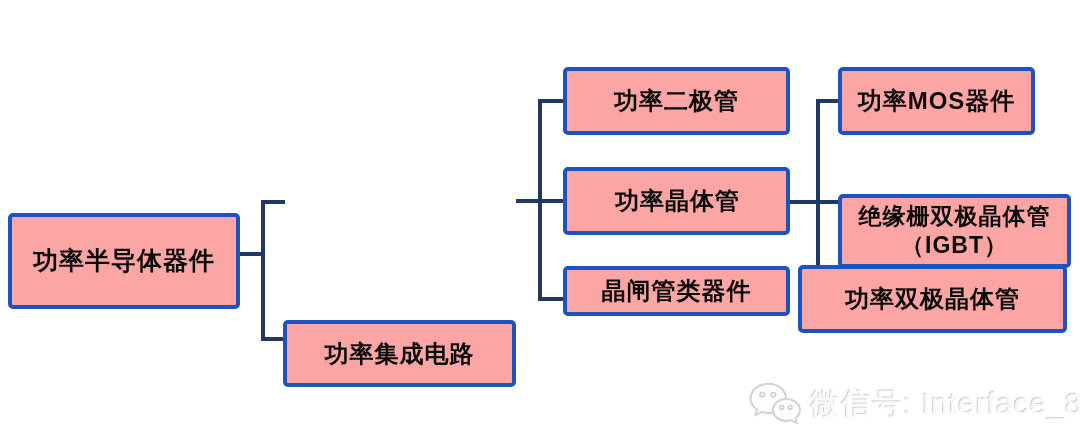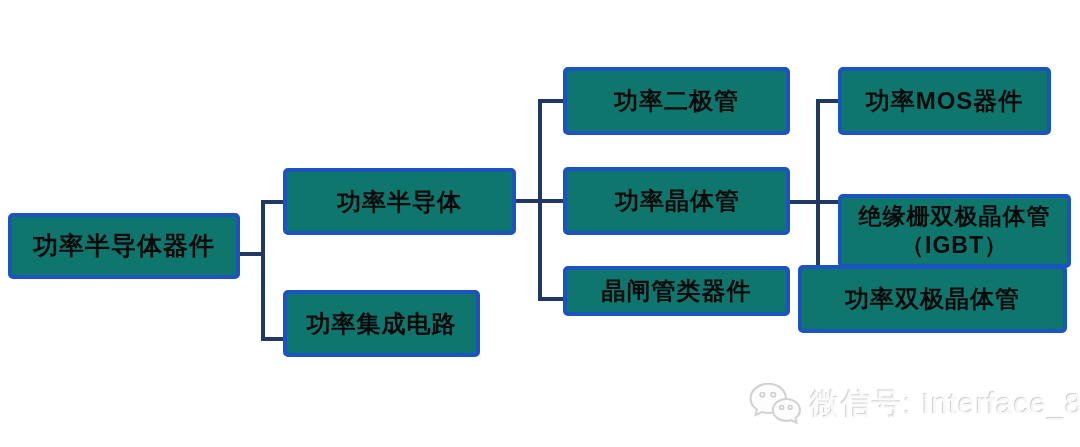--- a/index.html
+++ b/index.html
@@ -16,37 +16,37 @@
     position:relative;
     width:1080px;height:447px;
     background:var(--canvas-bg);
     overflow:hidden;
     font-family:"Liberation Sans","DejaVu Sans",sans-serif;
   }
   .node{
     position:absolute;
     border:4px solid var(--box-border);
     border-radius:5px;
-    background:#0f766e;
+    background:#fca5a5;
     display:flex;align-items:center;justify-content:center;
     text-align:center;
     font-weight:bold;
     color:var(--text);
     font-size:24px;
     letter-spacing:1px;
     line-height:1.25;
     padding:2px 6px;
   }
-  #root{left:8px;top:213px;width:232px;height:66px;font-size:25px;}
+  #root{left:8px;top:213px;width:232px;height:96px;font-size:25px;}
   #l2a{left:283px;top:168px;width:233px;height:67px;}
-  #l2b{left:283px;top:290px;width:197px;height:67px;}
+  #l2b{left:283px;top:320px;width:233px;height:67px;}
   #l3a{left:563px;top:67px;width:227px;height:68px;}
   #l3b{left:563px;top:167px;width:227px;height:68px;padding-left:8px;}
   #l3c{left:563px;top:266px;width:227px;height:50px;}
-  #l4a{left:838px;top:67px;width:213px;height:68px;}
+  #l4a{left:838px;top:67px;width:197px;height:68px;}
   #l4b{left:838px;top:166px;width:233px;height:74px;font-size:23px;line-height:1.25;margin-top:28px;}
   #l4c{left:798px;top:265px;width:269px;height:68px;}
   .conn{position:absolute;background:var(--connector);}
   
   #c1h {left:240px;top:252px;width:23px;height:4px;}
   #c1v {left:261px;top:200px;width:4px;height:141px;}
   #c1s1{left:261px;top:200px;width:24px;height:4px;}
   #c1s2{left:261px;top:337px;width:24px;height:4px;}
   
   #c2h {left:516px;top:199px;width:49px;height:4px;}
@@ -89,21 +89,20 @@
   <div class="conn" id="c2s1"></div>
   <div class="conn" id="c2s3"></div>
 
   <div class="conn" id="c3h"></div>
   <div class="conn" id="c3v"></div>
   <div class="conn" id="c3s1"></div>
   <div class="conn" id="c3s3"></div>
 
   <div class="node" id="root">功率半导体器件</div>
 
-  <div class="node" id="l2a">功率半导体</div>
   <div class="node" id="l2b">功率集成电路</div>
 
   <div class="node" id="l3a">功率二极管</div>
   <div class="node" id="l3b">功率晶体管</div>
   <div class="node" id="l3c">晶闸管类器件</div>
 
   <div class="node" id="l4a">功率MOS器件</div>
   <div class="node" id="l4b">绝缘栅双极晶体管（IGBT）</div>
   <div class="node" id="l4c">功率双极晶体管</div>
 

